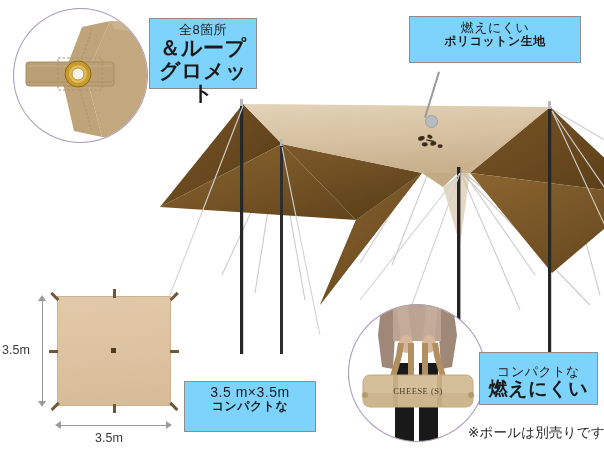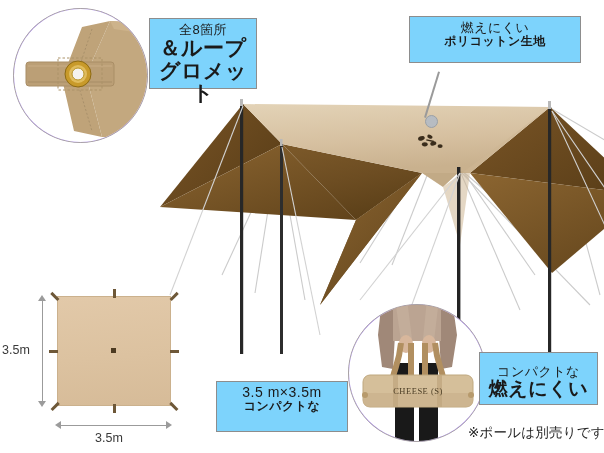--- a/index.html
+++ b/index.html
@@ -211,21 +211,21 @@
     <div class="arrowhead" style="left:38px;top:7px;border-left:4px solid transparent;border-right:4px solid transparent;border-bottom:6px solid #9b9b9b;"></div>
     <div class="arrowhead" style="left:38px;top:113px;border-left:4px solid transparent;border-right:4px solid transparent;border-top:6px solid #9b9b9b;"></div>
     <div class="dimlabel" style="left:2px;top:55px;">3.5m</div>
 
     <div class="dimline" style="left:60px;top:137px;width:108px;height:1.4px;"></div>
     <div class="arrowhead" style="left:55px;top:133px;border-top:4px solid transparent;border-bottom:4px solid transparent;border-right:6px solid #9b9b9b;"></div>
     <div class="arrowhead" style="left:166px;top:133px;border-top:4px solid transparent;border-bottom:4px solid transparent;border-left:6px solid #9b9b9b;"></div>
     <div class="dimlabel" style="left:95px;top:143px;">3.5m</div>
   </div>
 
-  <div class="callout" style="left:184px;top:381px;width:132px;height:51px;padding-top:3px;margin-left:32px;">
+  <div class="callout" style="left:184px;top:381px;width:132px;height:51px;padding-top:3px;">
     <div class="small" style="font-size:14px;">3.5 m×3.5m</div>
     <div class="big2">コンパクトな</div>
   </div>
 
   <div class="circle-frame" style="left:348px;top:304px;width:136px;height:136px;">
     <svg width="136" height="136" viewBox="0 0 136 136">
       <rect x="0" y="0" width="136" height="136" fill="#ffffff"></rect>
 
       <path d="M33 -6 L103 -6 L108 30 L103 62 L92 64 L90 30 L46 30 L44 64 L33 62 L29 30 Z" fill="#a08878"></path>
       <rect x="44" y="-6" width="48" height="42" fill="#bba492"></rect>

